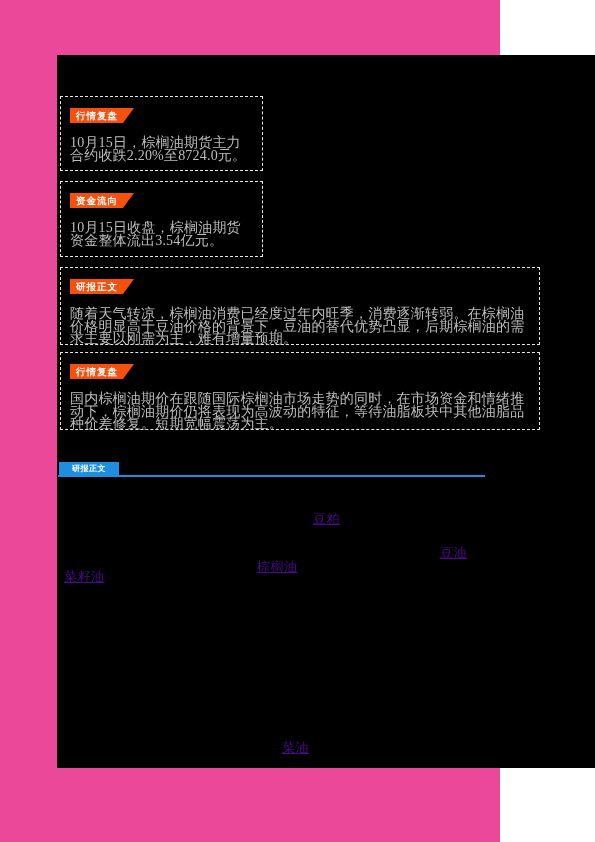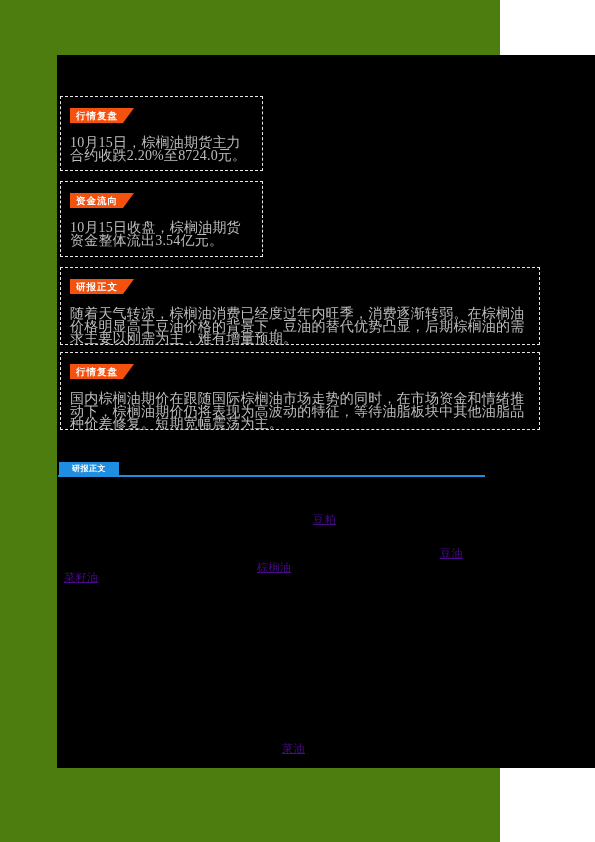--- a/index.html
+++ b/index.html
@@ -14,21 +14,21 @@
     font-family: "Liberation Sans", "DejaVu Sans", sans-serif;
     overflow: hidden;
   }
 
   
   #page {
     position: absolute;
     left: 0; top: 0;
     width: 500px;
     height: 842px;
-    background: #4d7c0f;
+    background: #ec4899;
   }
 
   #doc-body {
     position: absolute;
     left: 57px;
     top: 55px;
     width: 538px;
     height: 713px;
     background: #000000;
     overflow: hidden;
@@ -109,27 +109,27 @@
     line-height: 13px;
     letter-spacing: 0.5px;
     white-space: nowrap;
     font-weight: bold;
   }
 
   
   .kw-link {
     position: absolute;
     color: #4b0a8c;
-    font-size: 11px;
+    font-size: 13px;
     line-height: 11px;
     letter-spacing: 0.5px;
     text-decoration: underline;
     cursor: pointer;
     white-space: nowrap;
-    font-family: Liberation Serif, serif;
+    font-family: Liberation Mono, monospace;
   }
 </style>
 </head>
 <body>
 
 <div id="page">
 
   <div id="doc-body">
 
     <div class="card card-narrow card-1">

